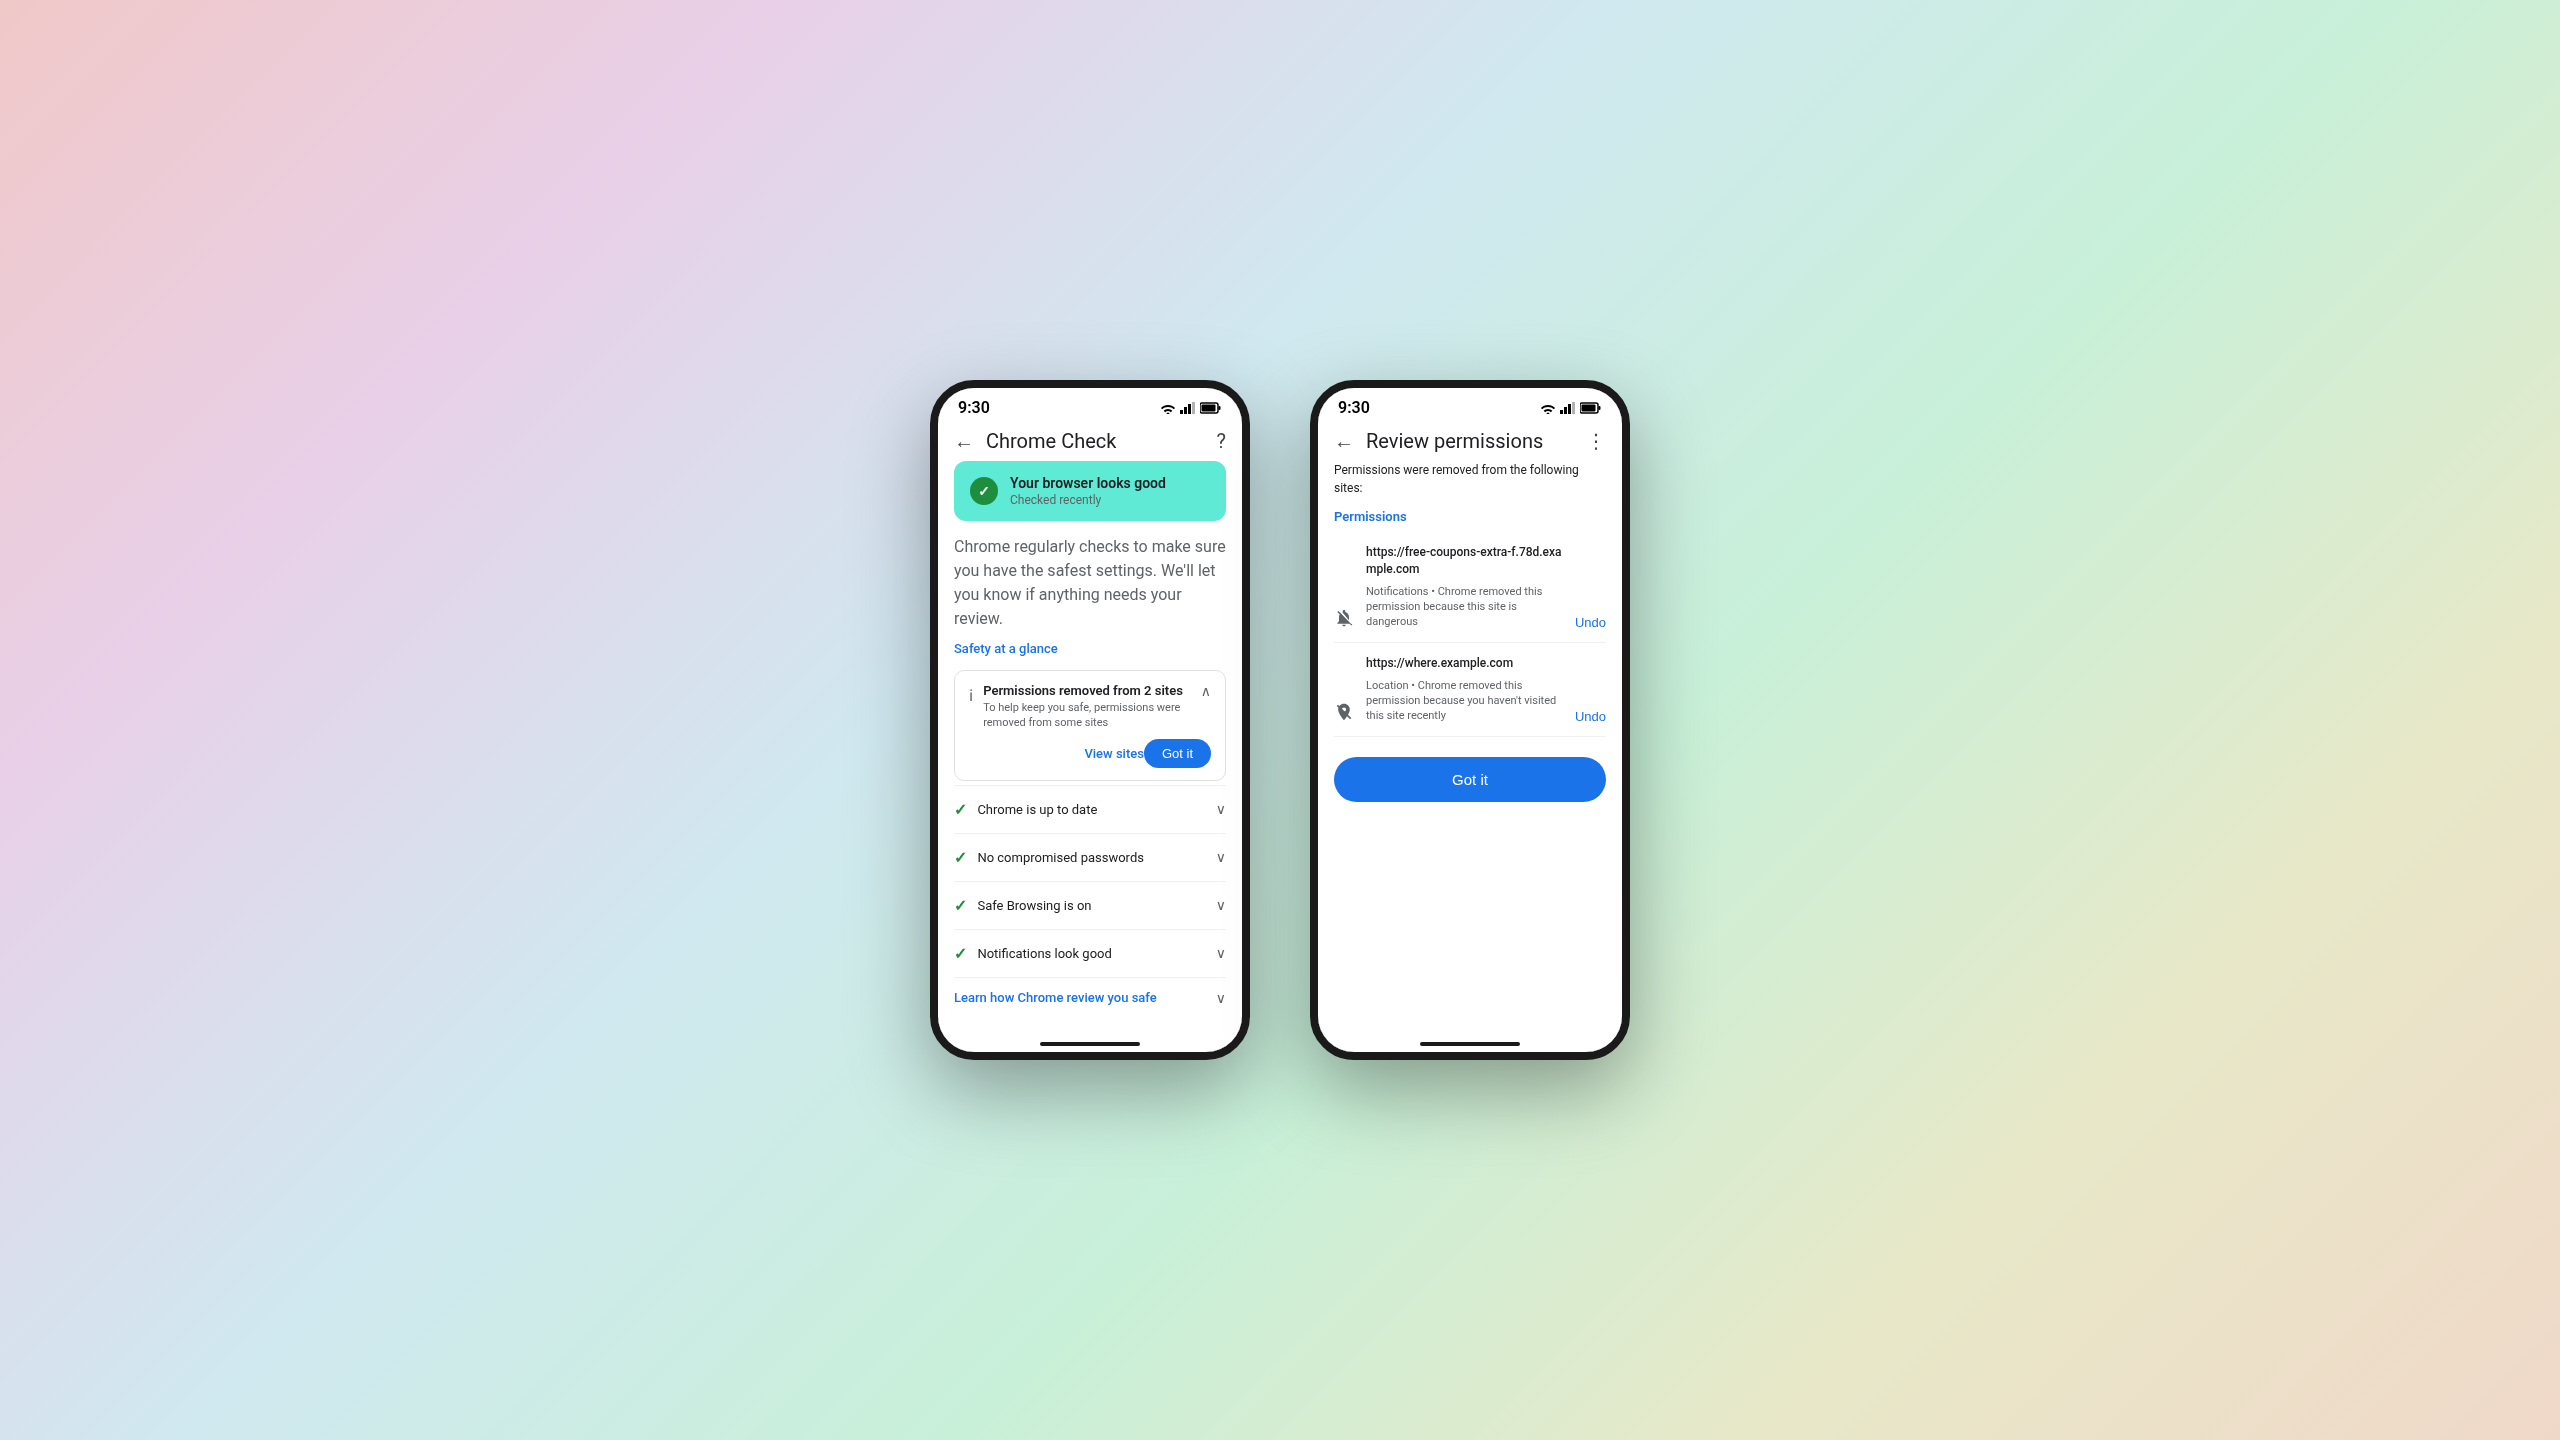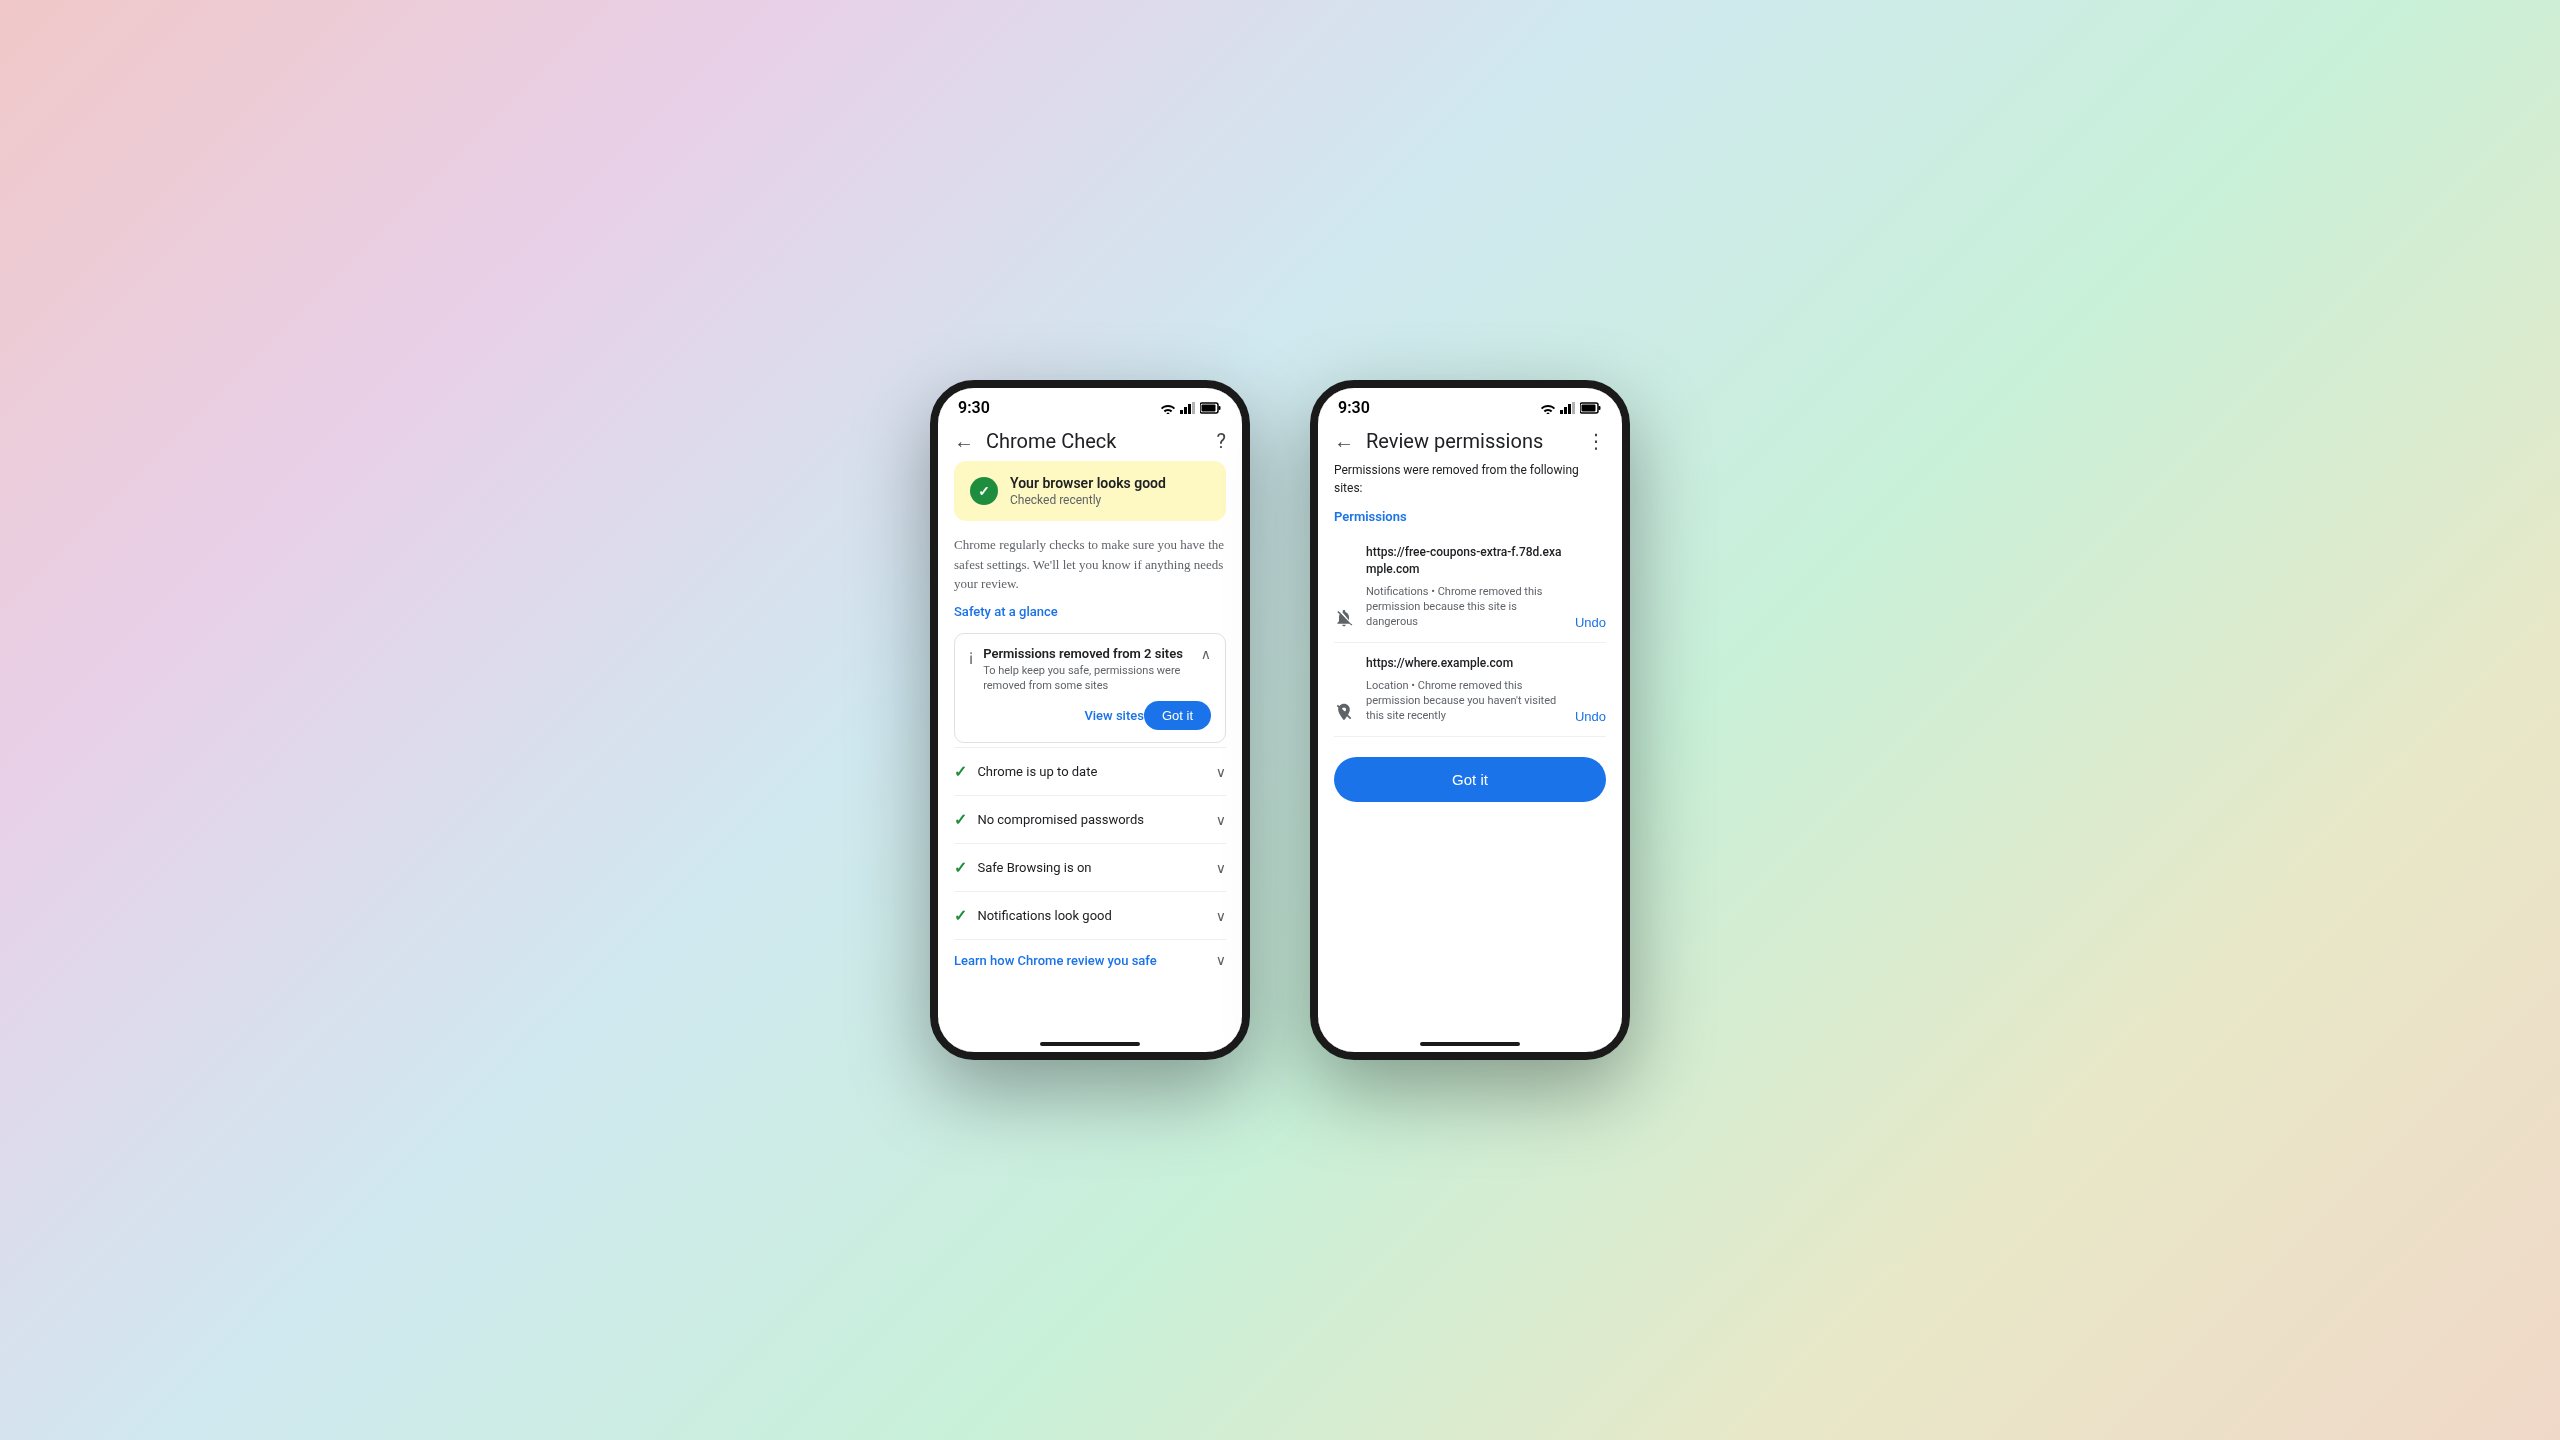--- a/index.html
+++ b/index.html
@@ -84,21 +84,21 @@
 
     
     .screen-content {
       flex: 1;
       overflow-y: auto;
       padding: 0 16px 16px;
     }
 
     
     .good-banner {
-      background: #fef9c3;
+      background: #5eead4;
       border-radius: 12px;
       padding: 14px 16px;
       display: flex;
       align-items: flex-start;
       gap: 12px;
       margin-bottom: 14px;
     }
 
     .green-check-circle {
       width: 28px;
@@ -125,25 +125,24 @@
       color: #202124;
     }
 
     .good-banner-text .subtitle {
       font-size: 12px;
       color: #5f6368;
       margin-top: 2px;
     }
 
     .description-text {
-      font-size: 13px;
+      font-size: 16px;
       color: #5f6368;
       line-height: 1.5;
       margin-bottom: 10px;
-      font-family: Liberation Serif, serif;
     }
 
     .link-text {
       color: #1a73e8;
       font-size: 13px;
       font-weight: 500;
       margin-bottom: 14px;
       display: block;
     }
 

